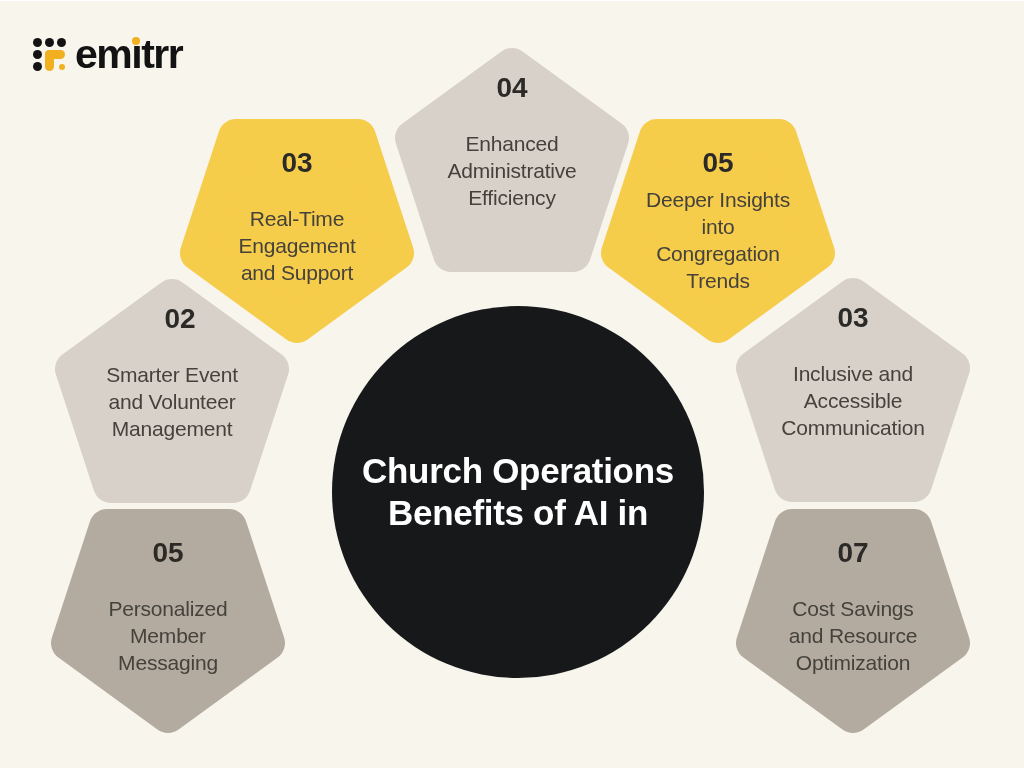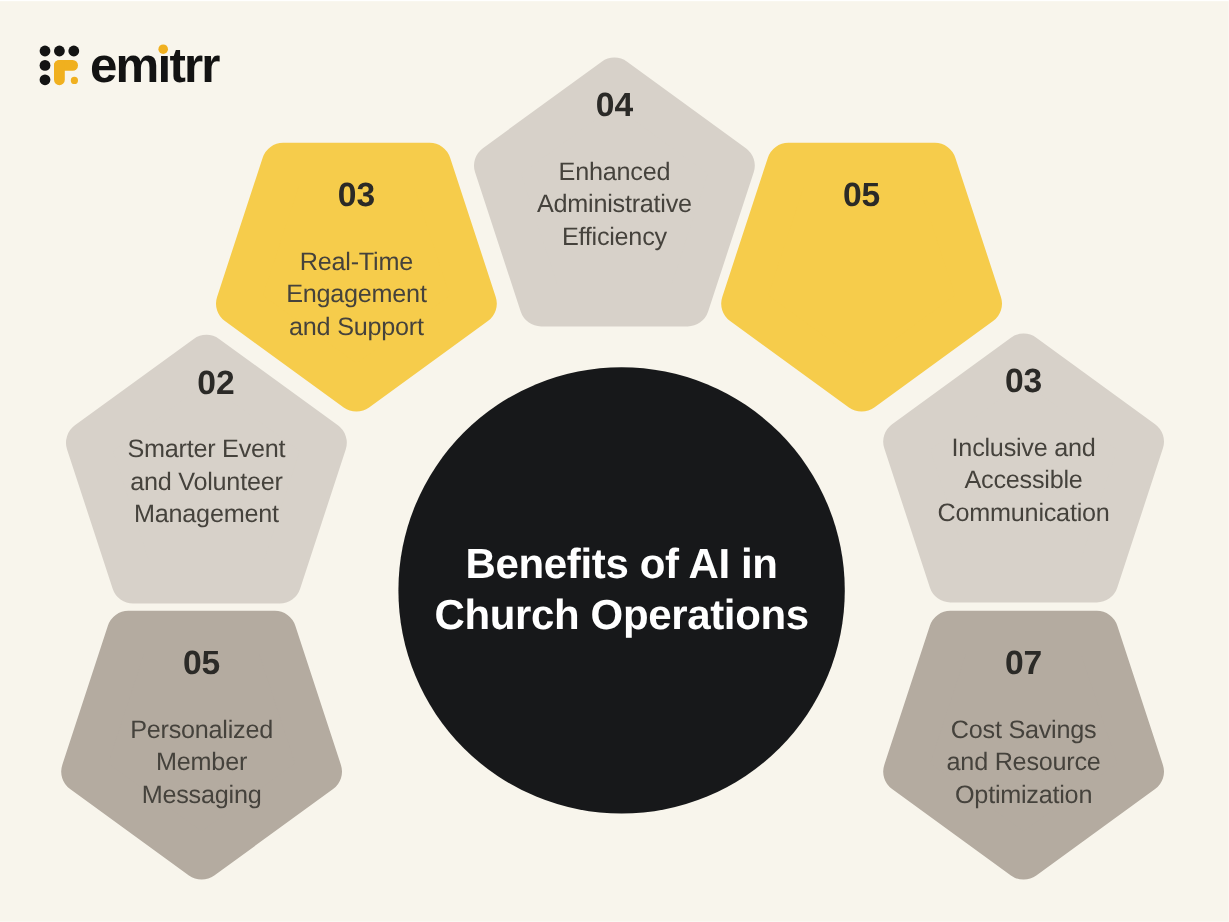--- a/index.html
+++ b/index.html
@@ -121,20 +121,24 @@
 Efficiency</div>
     </div>
   </div>
 
   <div class="pent" id="p5">
     <svg width="236" height="224" viewBox="0 0 236 224" aria-hidden="true">
       <polygon points="118,204 217,132 179,16 57,16 19,132" stroke-width="36" stroke-linejoin="round" style="fill: rgb(246, 204, 75); stroke: rgb(246, 204, 75);"></polygon>
     </svg>
     <div class="content">
       <div class="num" style="color: rgb(43, 42, 39);">05</div>
+      <div class="label tight" style="color: rgb(69, 66, 60);">Deeper Insights
+into
+Congregation
+Trends</div>
     </div>
   </div>
 
   <div class="pent" id="p6">
     <svg width="236" height="224" viewBox="0 0 236 224" aria-hidden="true">
       <polygon points="118,20 217,92 179,208 57,208 19,92" stroke-width="36" stroke-linejoin="round" style="fill: rgb(215, 209, 201); stroke: rgb(215, 209, 201);"></polygon>
     </svg>
     <div class="content">
       <div class="num" style="color: rgb(43, 42, 39);">03</div>
       <div class="label" style="color: rgb(69, 66, 60);">Inclusive and
@@ -149,17 +153,17 @@
     </svg>
     <div class="content">
       <div class="num" style="color: rgb(43, 42, 39);">07</div>
       <div class="label" style="color: rgb(69, 66, 60);">Cost Savings
 and Resource
 Optimization</div>
     </div>
   </div>
 
   <div class="circle" style="background-color: rgb(23, 24, 26); color: rgb(255, 255, 255);">
+    <div class="title">Church Operations</div>
     <div class="title">Benefits of AI in</div>
-    <div class="title">Church Operations</div>
   </div>
 
 </div>
 
 </body></html>

